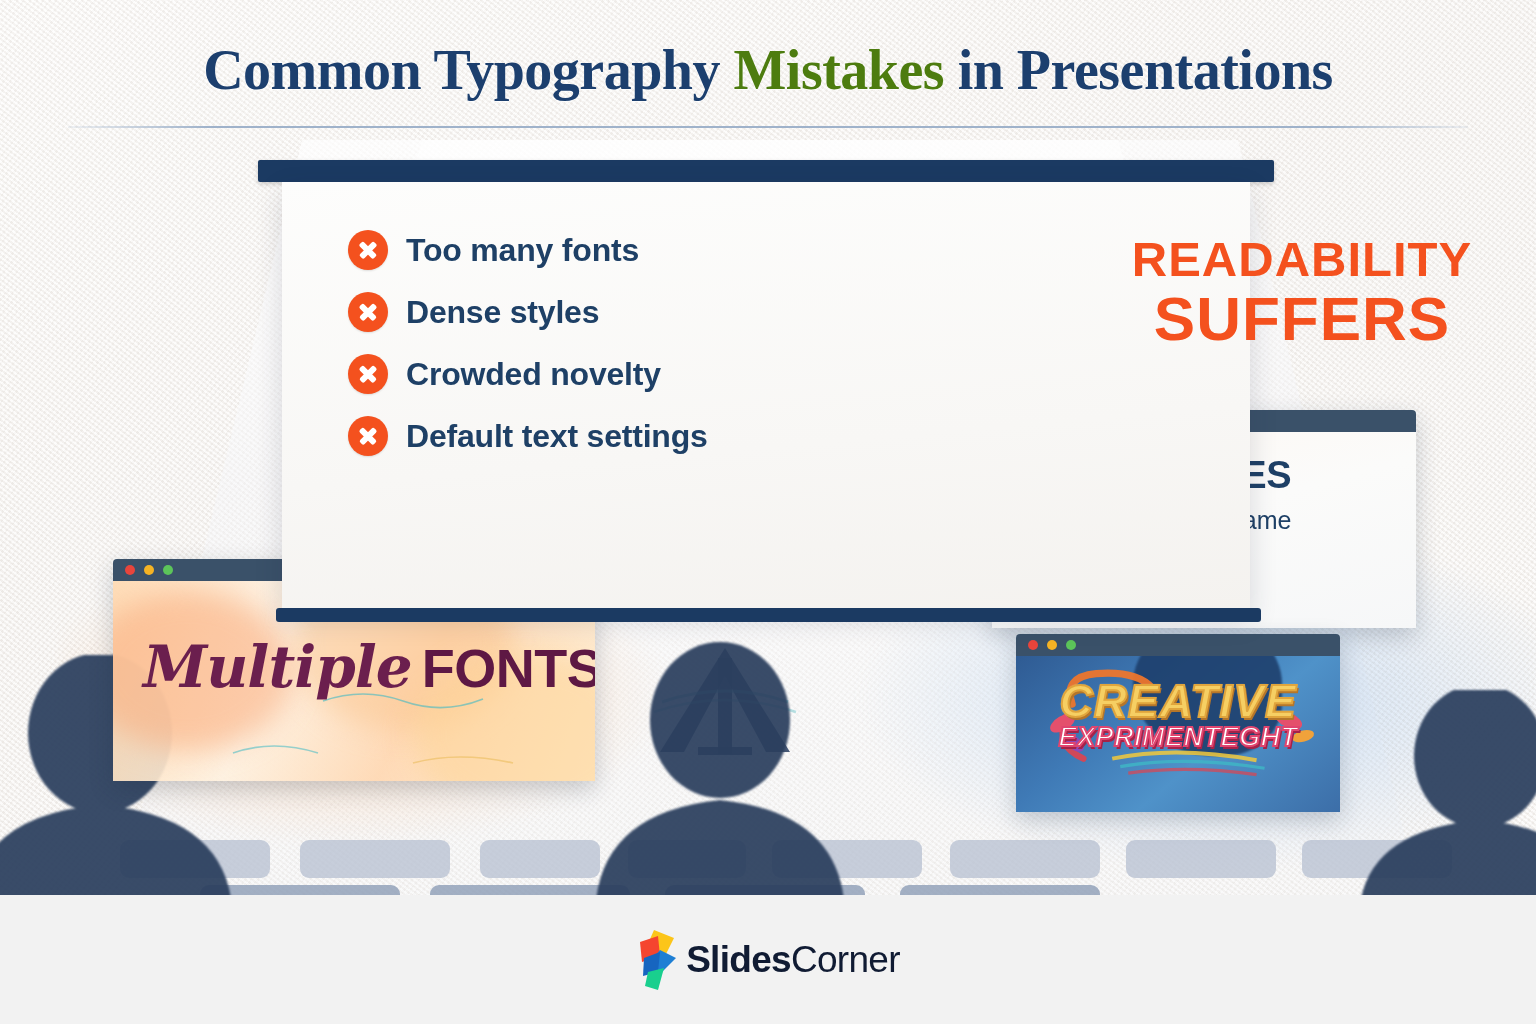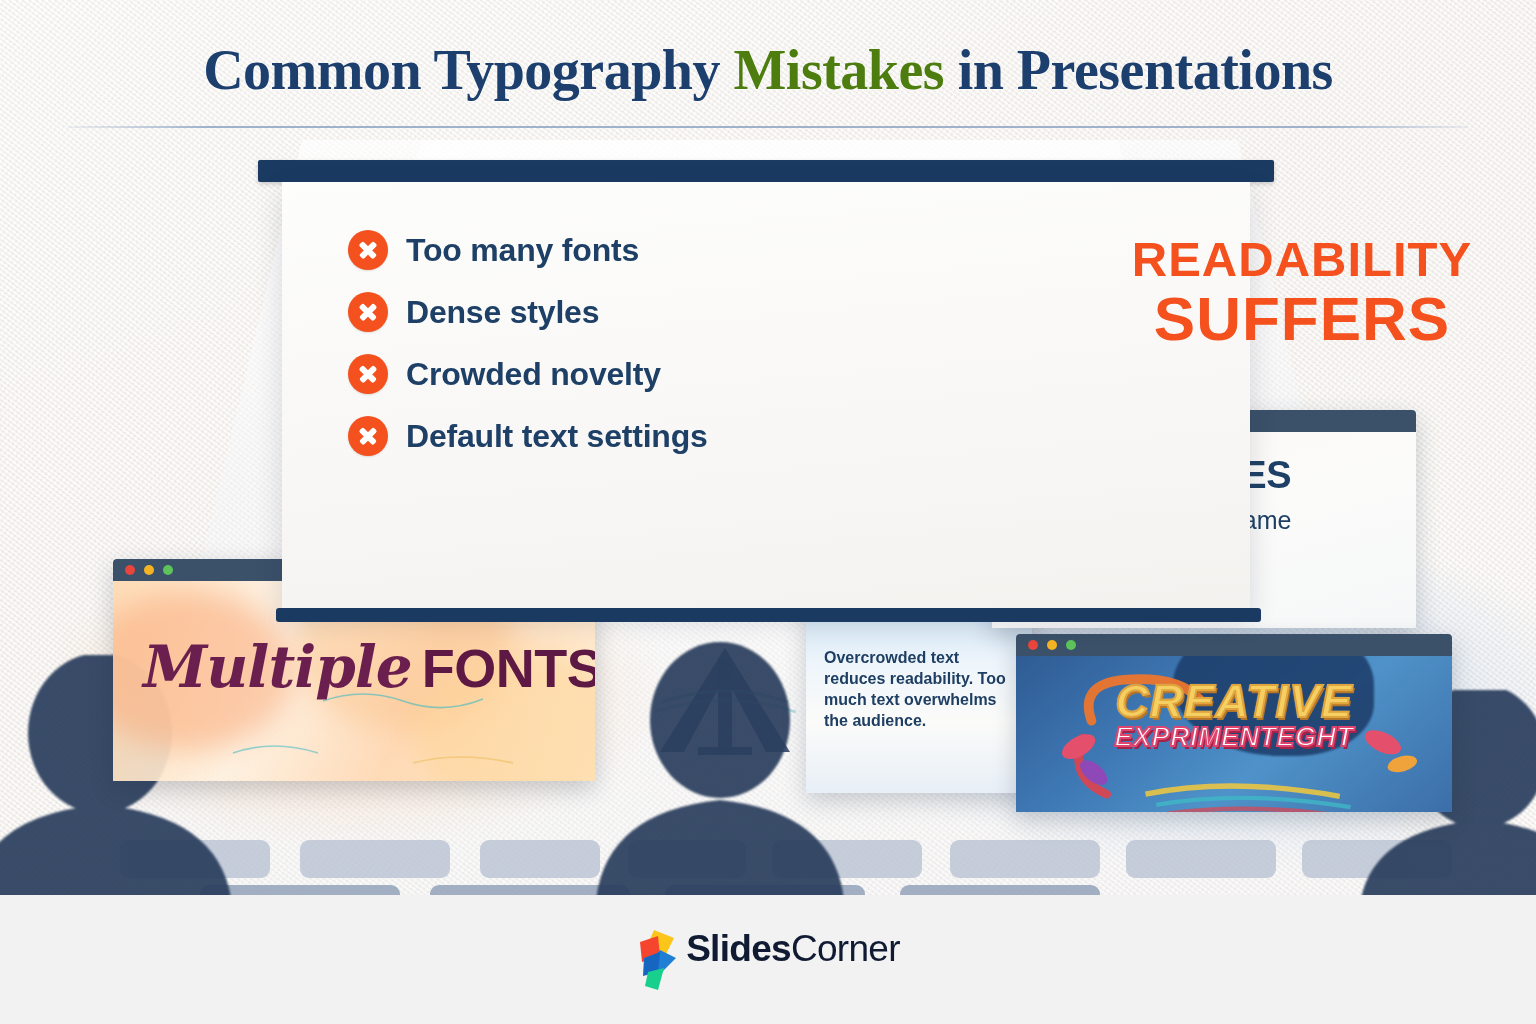--- a/index.html
+++ b/index.html
@@ -147,21 +147,21 @@
   #win-notes .win-body{
     height:196px;
     background:linear-gradient(165deg,#fdf8f3 0%,#fbfbfa 45%,#f6f7f8 100%);
     padding:22px 0 0 48px;
   }
   .notes-title{ font-size:38px; font-weight:700; color:#1e4066; letter-spacing:-.4px; }
   .notes-title .light{ font-weight:700; }
   .notes-body{ font-size:25px; font-weight:400; color:#1e4066; line-height:1.2; margin-top:8px; }
 
   
-  #win-creative{ left:1016px; top:634px; width:436px; height:178px; }
+  #win-creative{ left:1016px; top:634px; width:324px; height:178px; }
   #win-creative .win-body{
     height:156px;
     background:linear-gradient(140deg,#2f5b93 0%,#3f7ab6 35%,#4f92c9 60%,#3c6ea8 100%);
   }
   .creative-blob{
     position:absolute; left:36%; top:-22%; width:46%; height:86%;
     background:#1d3e6b; border-radius:50% 50% 42% 58%; filter:blur(1px); opacity:.88;
   }
   .creative-swirl{ position:absolute; inset:0; }
   .creative-text{ position:absolute; left:0; right:0; top:22px; text-align:center; }
@@ -191,21 +191,21 @@
   .title-rule{
     position:absolute; left:68px; top:126px; width:1400px; height:2px;
     background:linear-gradient(90deg, rgba(160,180,205,.15), #9fb2ca 10%, #9fb2ca 90%, rgba(160,180,205,.15));
   }
 
   
   .footer{
     position:absolute; left:0; top:895px; width:1536px; height:129px;
     background:#f2f2f2; display:flex; align-items:center; justify-content:center;
   }
-  .brand{ display:flex; gap:8px; }
+  .brand{ display:flex; align-items:center; gap:8px; }
   .brand-mark{ width:42px; height:64px; position:relative; }
   .brand-name{ font-size:37px; font-weight:700; color:#101b33; letter-spacing:-.7px; }
   .brand-name .thin{ font-weight:400; }
 </style>
 </head>
 <body>
 
 <div class="paper-texture"></div>
 
 <div class="scene">
@@ -264,30 +264,20 @@
         <path d="M210 120 Q250 106 290 120 T370 118" stroke="#3fb9c4" stroke-width="1.7" fill="none" opacity=".6"></path>
         <path d="M120 172 Q160 158 205 172" stroke="#3fb9c4" stroke-width="1.7" fill="none" opacity=".55"></path>
         <path d="M300 182 Q345 170 400 182" stroke="#e8b84d" stroke-width="1.7" fill="none" opacity=".5"></path>
       </svg>
       <div class="fonts-text">
         <span class="fonts-script">Multiple</span><span class="fonts-bold">FONTS</span>
       </div>
     </div>
   </div>
 
-  <div class="win" id="win-crowded">
-    <div class="win-bar">
-      <span class="dot r"></span>
-      <span class="dot y"></span>
-      <span class="dot g"></span>
-    </div>
-    <div class="win-body">
-      <div class="crowded-text">Overcrowded text reduces readability. Too much text overwhelms the audience.</div>
-    </div>
-  </div>
 
   <div class="win" id="win-notes">
     <div class="win-bar">
       <span class="dot r"></span>
       <span class="dot y"></span>
       <span class="dot g"></span>
     </div>
     <div class="win-body">
       <div class="notes-title"><span class="light">Dense </span><span>NOTES</span></div>
       <div class="notes-body">Notes crowd the frame</div>

